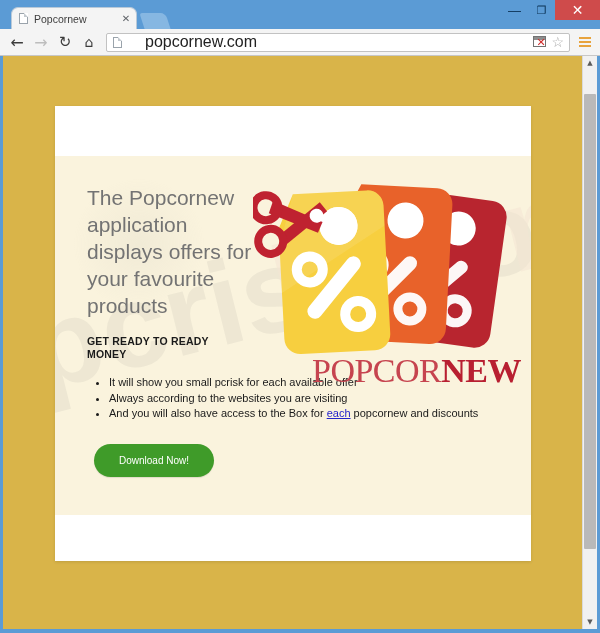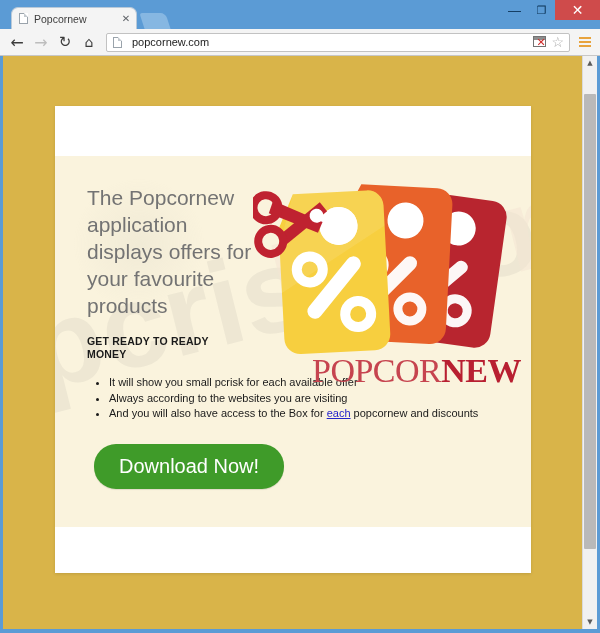--- a/index.html
+++ b/index.html
@@ -178,23 +178,23 @@
   }
   .omnibox-favicon::after {
     content: "";
     position: absolute;
     right: -1px; top: -1px;
     border-width: 0 4px 4px 0;
     border-style: solid;
     border-color: #c3c9ce #ffffff;
   }
   .omnibox-url {
-    font-size: 11px;
+    font-size: 16px;
     color: #222222;
-    margin-left: 10px;
+    margin-left: 23px;
     flex: 1 1 auto;
     white-space: nowrap;
     overflow: hidden;
   }
   .popup-blocked-icon {
     position: relative;
     width: 14px;
     height: 12px;
     flex: 0 0 auto;
     margin-right: 4px;
@@ -373,21 +373,21 @@
     cursor: pointer;
   }
   .cta-wrap {
     margin: 22px 0 0 7px;
     padding-bottom: 38px;
   }
   .cta-button {
     display: inline-block;
     background: #3f9b29;
     color: #ffffff;
-    font-size: 20px;
+    font-size: 10px;
     padding: 11px 25px;
     border-radius: 22px;
     border: none;
     cursor: pointer;
     font-family: "Liberation Sans", sans-serif;
     box-shadow: 0 1px 1px rgba(0,0,0,0.10);
   }
 
   
   .tags-art {

